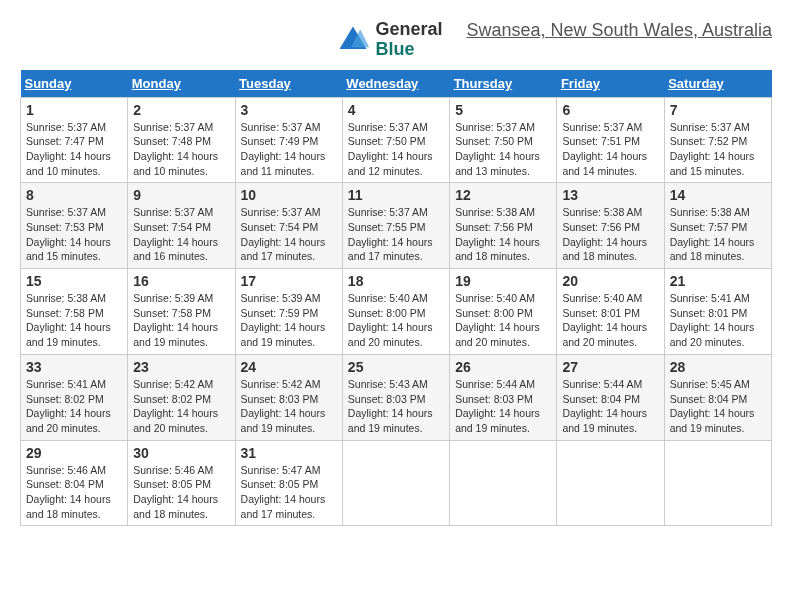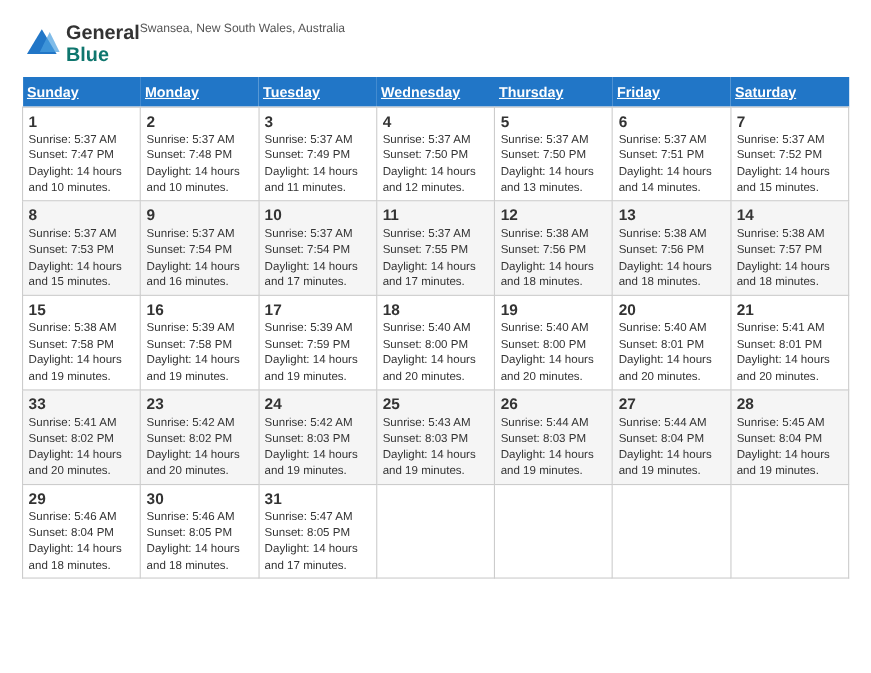--- a/index.html
+++ b/index.html
@@ -5,23 +5,24 @@
     * { box-sizing: border-box; margin: 0; padding: 0; }
     body {
       font-family: Arial, sans-serif;
       background: #fff;
       width: 792px;
       min-height: 612px;
       padding: 20px;
     }
     .header-section {
       display: flex;
-      justify-content: flex-start;
+      justify-content: flex-end;
       align-items: flex-start;
       margin-bottom: 10px;
+      gap: 24px;
     }
     .logo {
       display: flex;
       align-items: center;
       gap: 4px;
     }
     .logo-text {
       font-size: 18px;
       font-weight: bold;
       line-height: 1.1;
@@ -34,22 +35,23 @@
     }
     .title-section {
       text-align: right;
     }
     .calendar-title {
       font-size: 36px;
       font-weight: bold;
       color: #333;
     }
     .calendar-subtitle {
-      font-size: 11px;
+      font-size: 18px;
       color: #555;
+      text-decoration: underline;
     }
     .calendar-table {
       width: 100%;
       border-collapse: collapse;
       font-size: 11px;
     }
     .calendar-table th {
       background-color: #2176C7;
       color: #fff;
       padding: 6px 4px;

